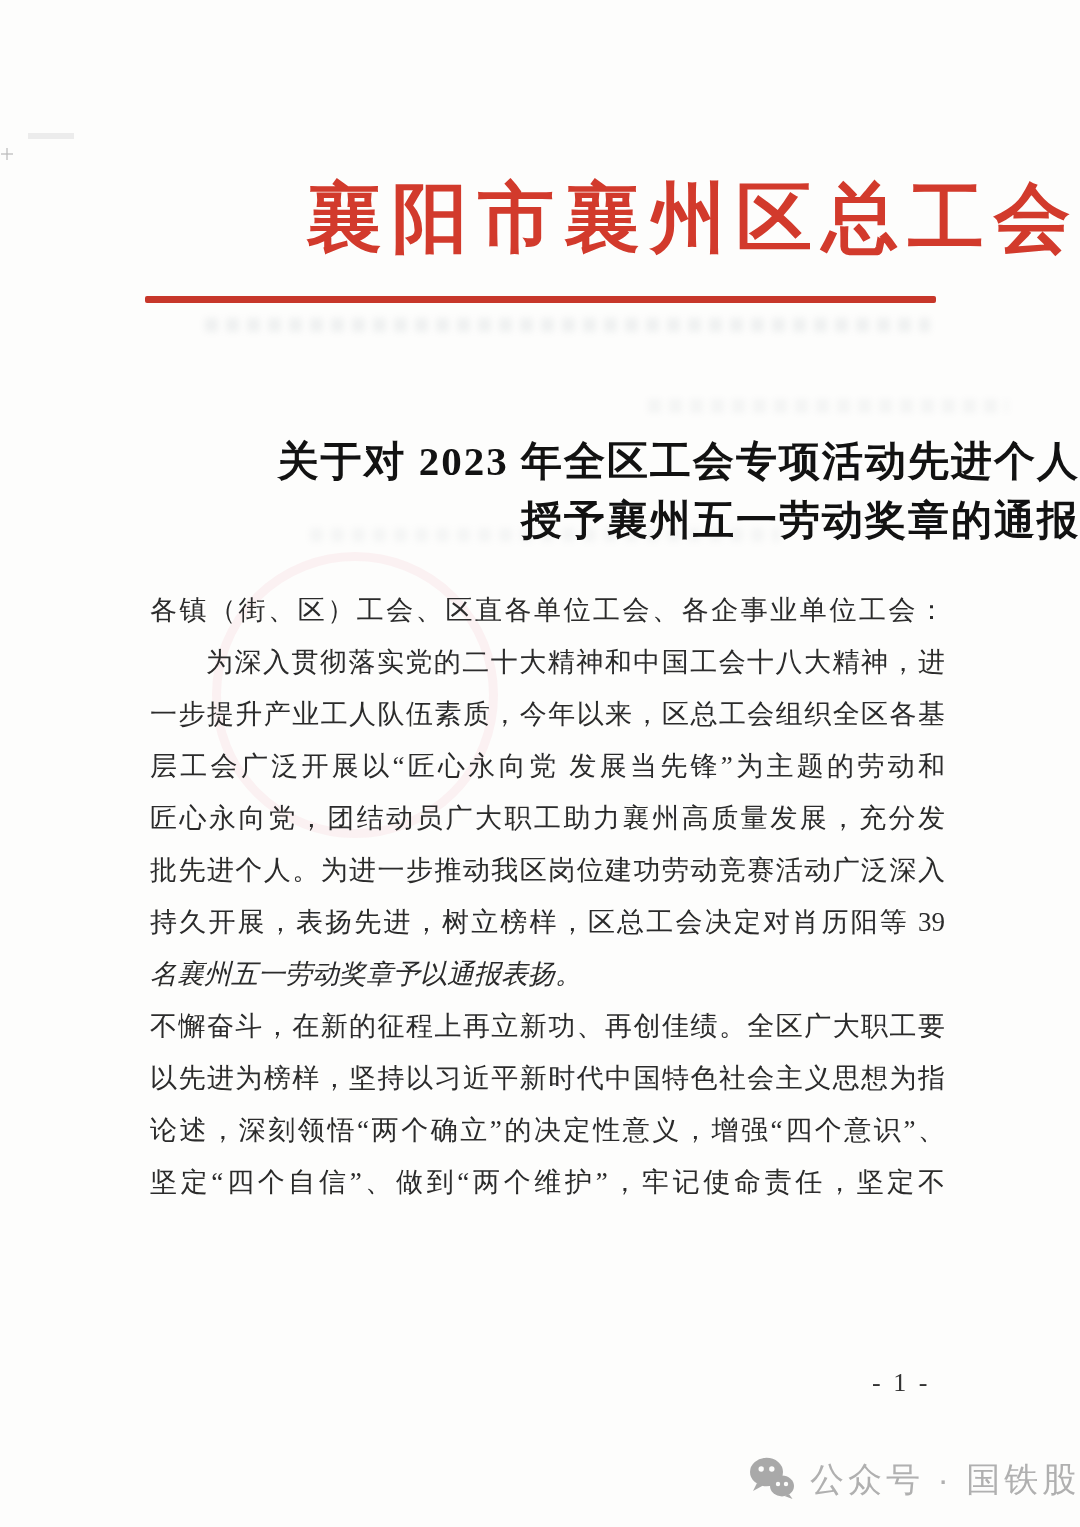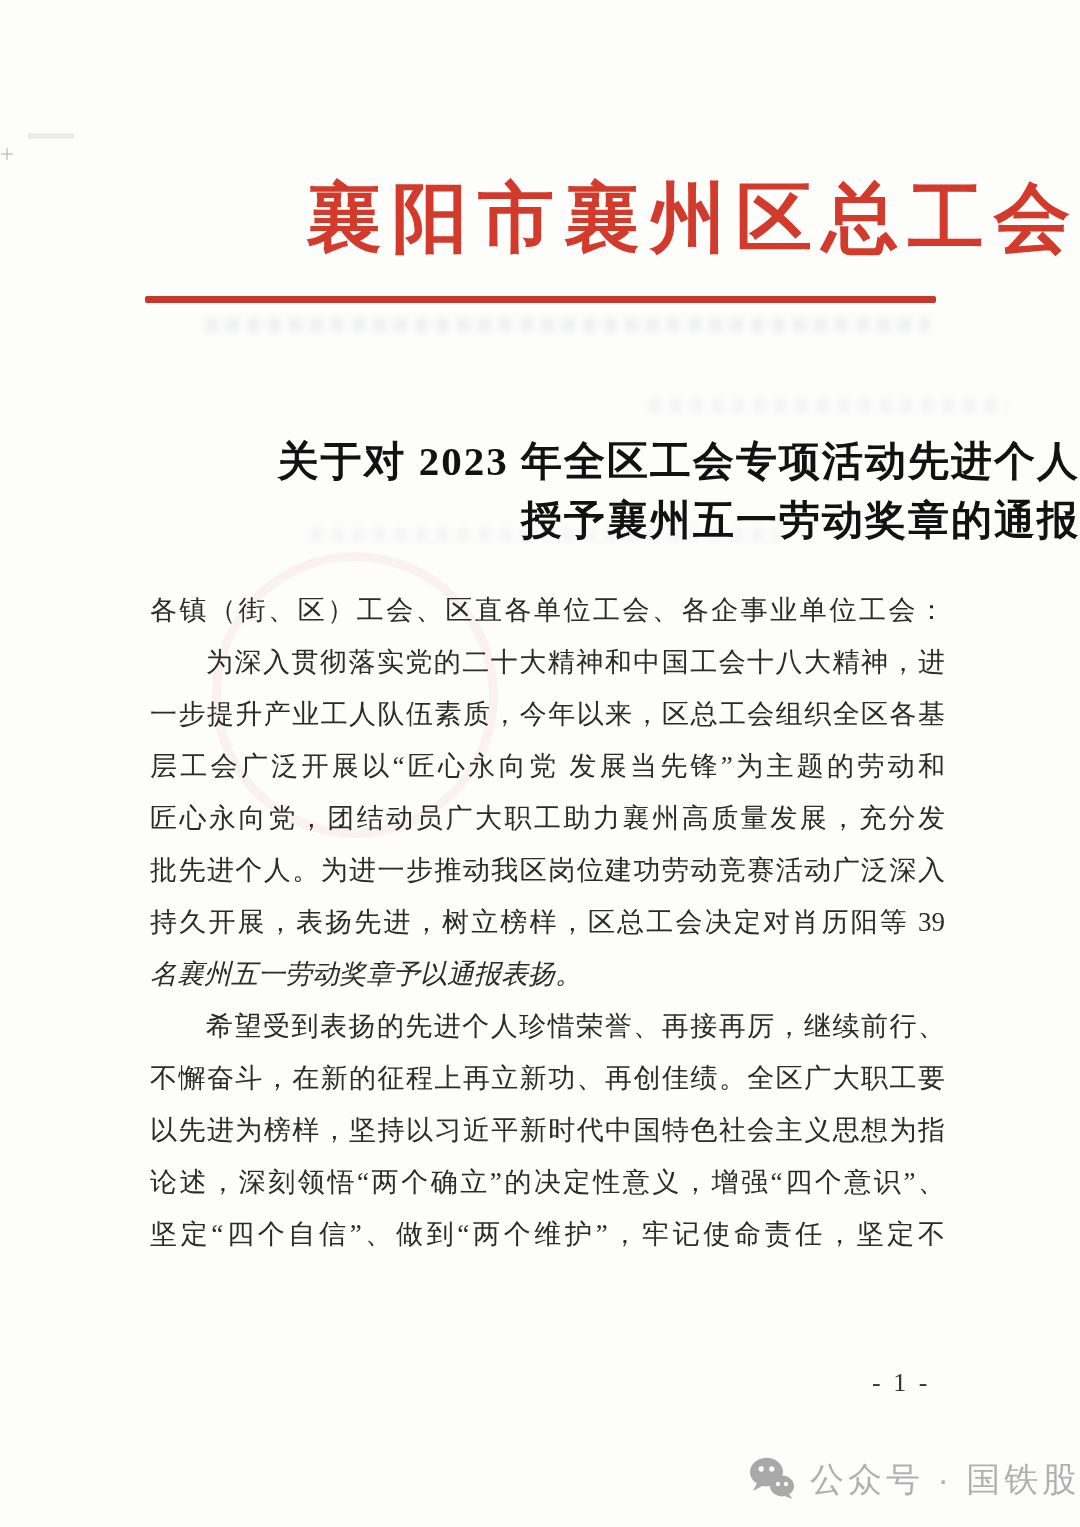--- a/index.html
+++ b/index.html
@@ -102,21 +102,20 @@
 
   <div class="body-lines">
       <div class="bodyline">各镇（街、区）工会、区直各单位工会、各企事业单位工会：</div>
       <div class="bodyline indent">为深入贯彻落实党的二十大精神和中国工会十八大精神，进</div>
       <div class="bodyline">一步提升产业工人队伍素质，今年以来，区总工会组织全区各基</div>
       <div class="bodyline">层工会广泛开展以“匠心永向党 发展当先锋”为主题的劳动和</div>
       <div class="bodyline">匠心永向党，团结动员广大职工助力襄州高质量发展，充分发</div>
       <div class="bodyline">批先进个人。为进一步推动我区岗位建功劳动竞赛活动广泛深入</div>
       <div class="bodyline">持久开展，表扬先进，树立榜样，区总工会决定对肖历阳等 39</div>
       <div class="bodyline noFill">名襄州五一劳动奖章予以通报表扬。</div>
-      <div class="bodyline indent">希望受到表扬的先进个人珍惜荣誉、再接再厉，继续前行、</div>
       <div class="bodyline">不懈奋斗，在新的征程上再立新功、再创佳绩。全区广大职工要</div>
       <div class="bodyline">以先进为榜样，坚持以习近平新时代中国特色社会主义思想为指</div>
       <div class="bodyline">论述，深刻领悟“两个确立”的决定性意义，增强“四个意识”、</div>
       <div class="bodyline">坚定“四个自信”、做到“两个维护”，牢记使命责任，坚定不</div>
     </div>
 
   <div class="page-number">- 1 -</div>
 
   <div class="watermark">
     <span>

